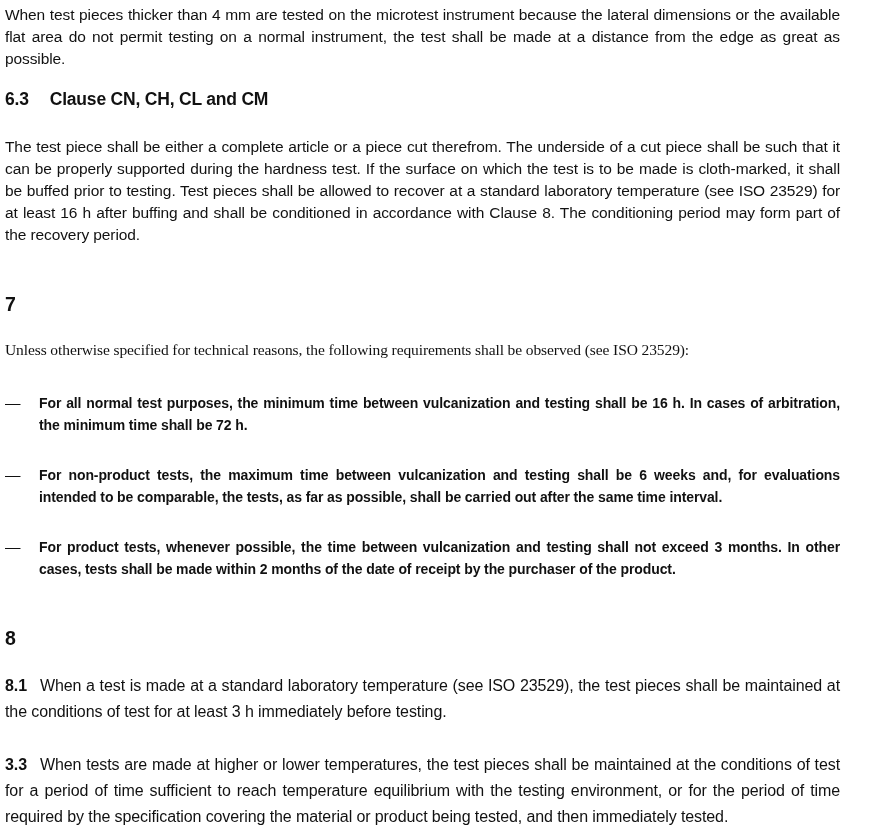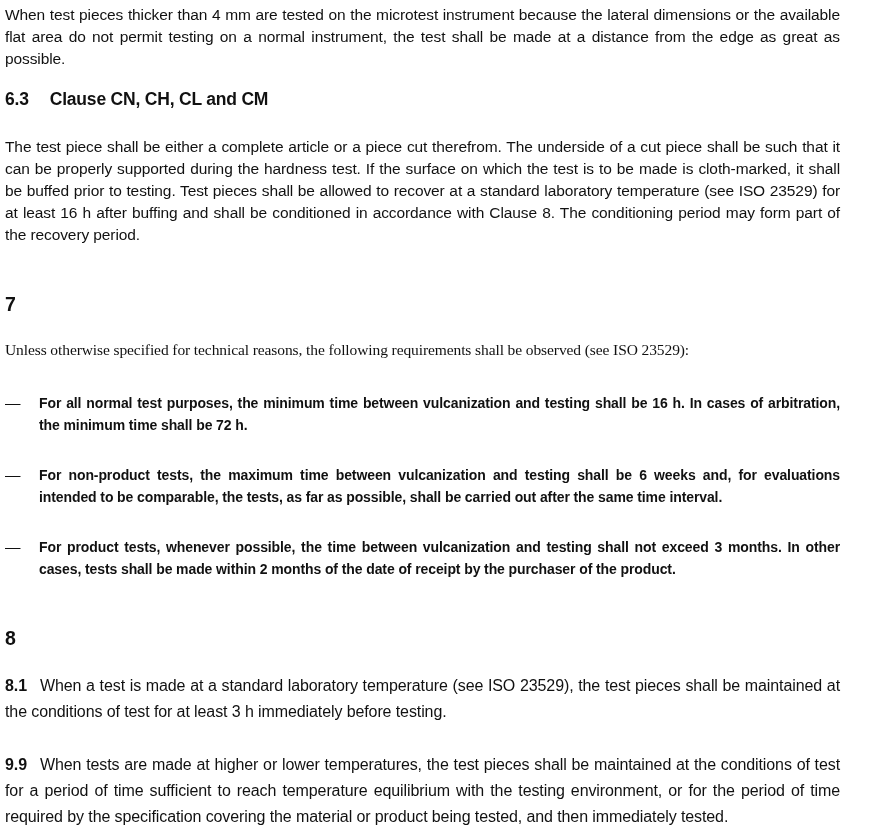--- a/index.html
+++ b/index.html
@@ -112,16 +112,16 @@
 
   <div class="heading main">
     <span class="h-num">8</span>
   </div>
 
   <p class="clause" style="margin-top:0;">
     <span class="clause-num">8.1</span><span>When a test is made at a standard laboratory temperature (see ISO 23529), the test pieces shall be maintained at the conditions of test for at least 3 h immediately before testing.</span>
   </p>
 
   <p class="clause">
-    <span class="clause-num">9.9</span><span>When tests are made at higher or lower temperatures, the test pieces shall be maintained at the conditions of test for a period of time sufficient to reach temperature equilibrium with the testing environment, or for the period of time required by the specification covering the material or product being tested, and then immediately tested.</span>
+    <span class="clause-num">3.3</span><span>When tests are made at higher or lower temperatures, the test pieces shall be maintained at the conditions of test for a period of time sufficient to reach temperature equilibrium with the testing environment, or for the period of time required by the specification covering the material or product being tested, and then immediately tested.</span>
   </p>
 
 </div>
 
 </body></html>

